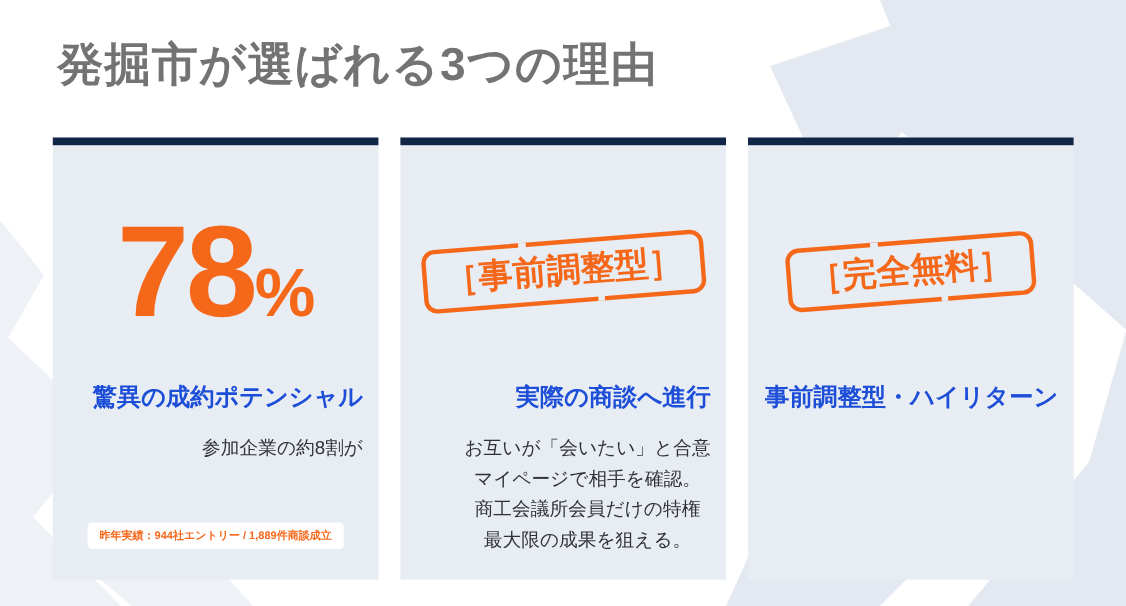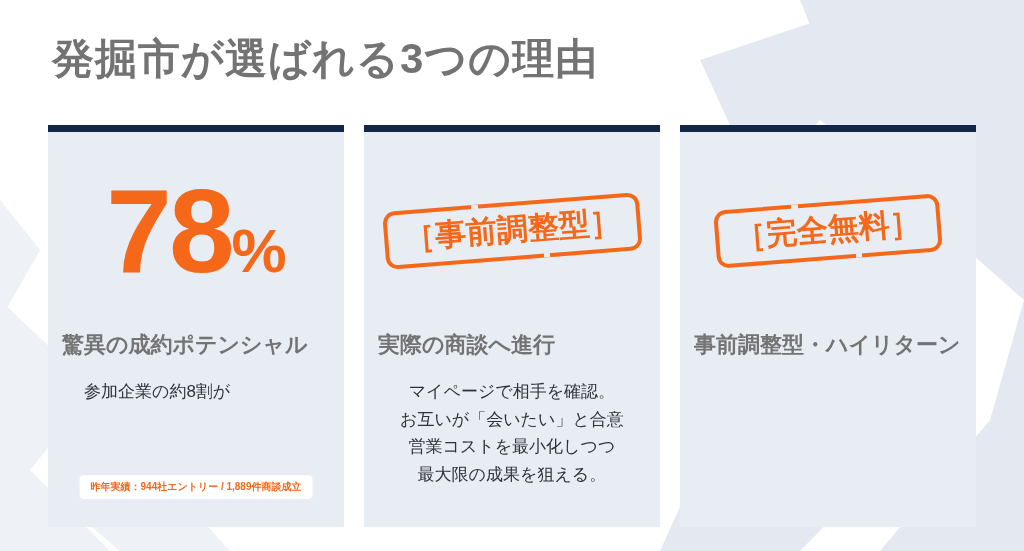--- a/index.html
+++ b/index.html
@@ -35,23 +35,23 @@
     display:flex;
     gap:20px;
     z-index:2;
   }
   .card {
     flex:1 1 0;
     background:#e8ecf3;
     border-top:7px solid #122647;
     display:flex;
     flex-direction:column;
-    align-items:flex-start;
+    align-items:flex-end;
     position:relative;
-    padding:0 14px;
+    padding:16px 14px;
   }
 
   
   .card-visual {
     height:198px;
     width:100%;
     display:flex;
     align-items:center;
     justify-content:center;
   }
@@ -91,21 +91,21 @@
     position:absolute;
     background:#e8ecf3;
   }
   .stamp::before { width:7px; height:5px; top:-4px; left:34%; }
   .stamp::after  { width:6px; height:5px; bottom:-4px; left:62%; }
 
   
   .card-heading {
     font-size:22px;
     font-weight:bold;
-    color:#737373;
+    color:#1d4ed8;
     text-align:center;
     white-space:nowrap;
     margin-bottom:18px;
   }
   .card-body {
     font-size:17px;
     color:#2f3338;
     text-align:center;
     line-height:1.62;
     margin-left:22px;
@@ -159,23 +159,23 @@
     </div>
     <div class="card-badge">昨年実績：944社エントリー / 1,889件商談成立</div>
   </div>
 
   <div class="card">
     <div class="card-visual">
       <div class="stamp">［事前調整型］</div>
     </div>
     <div class="card-heading">実際の商談へ進行</div>
     <div class="card-body">
+      <div>お互いが「会いたい」と合意</div>
       <div>マイページで相手を確認。</div>
-      <div>お互いが「会いたい」と合意</div>
-      <div>営業コストを最小化しつつ</div>
+      <div>商工会議所会員だけの特権</div>
       <div>最大限の成果を狙える。</div>
     </div>
   </div>
 
   <div class="card">
     <div class="card-visual">
       <div class="stamp">［完全無料］</div>
     </div>
     <div class="card-heading">事前調整型・ハイリターン</div>
   </div>

